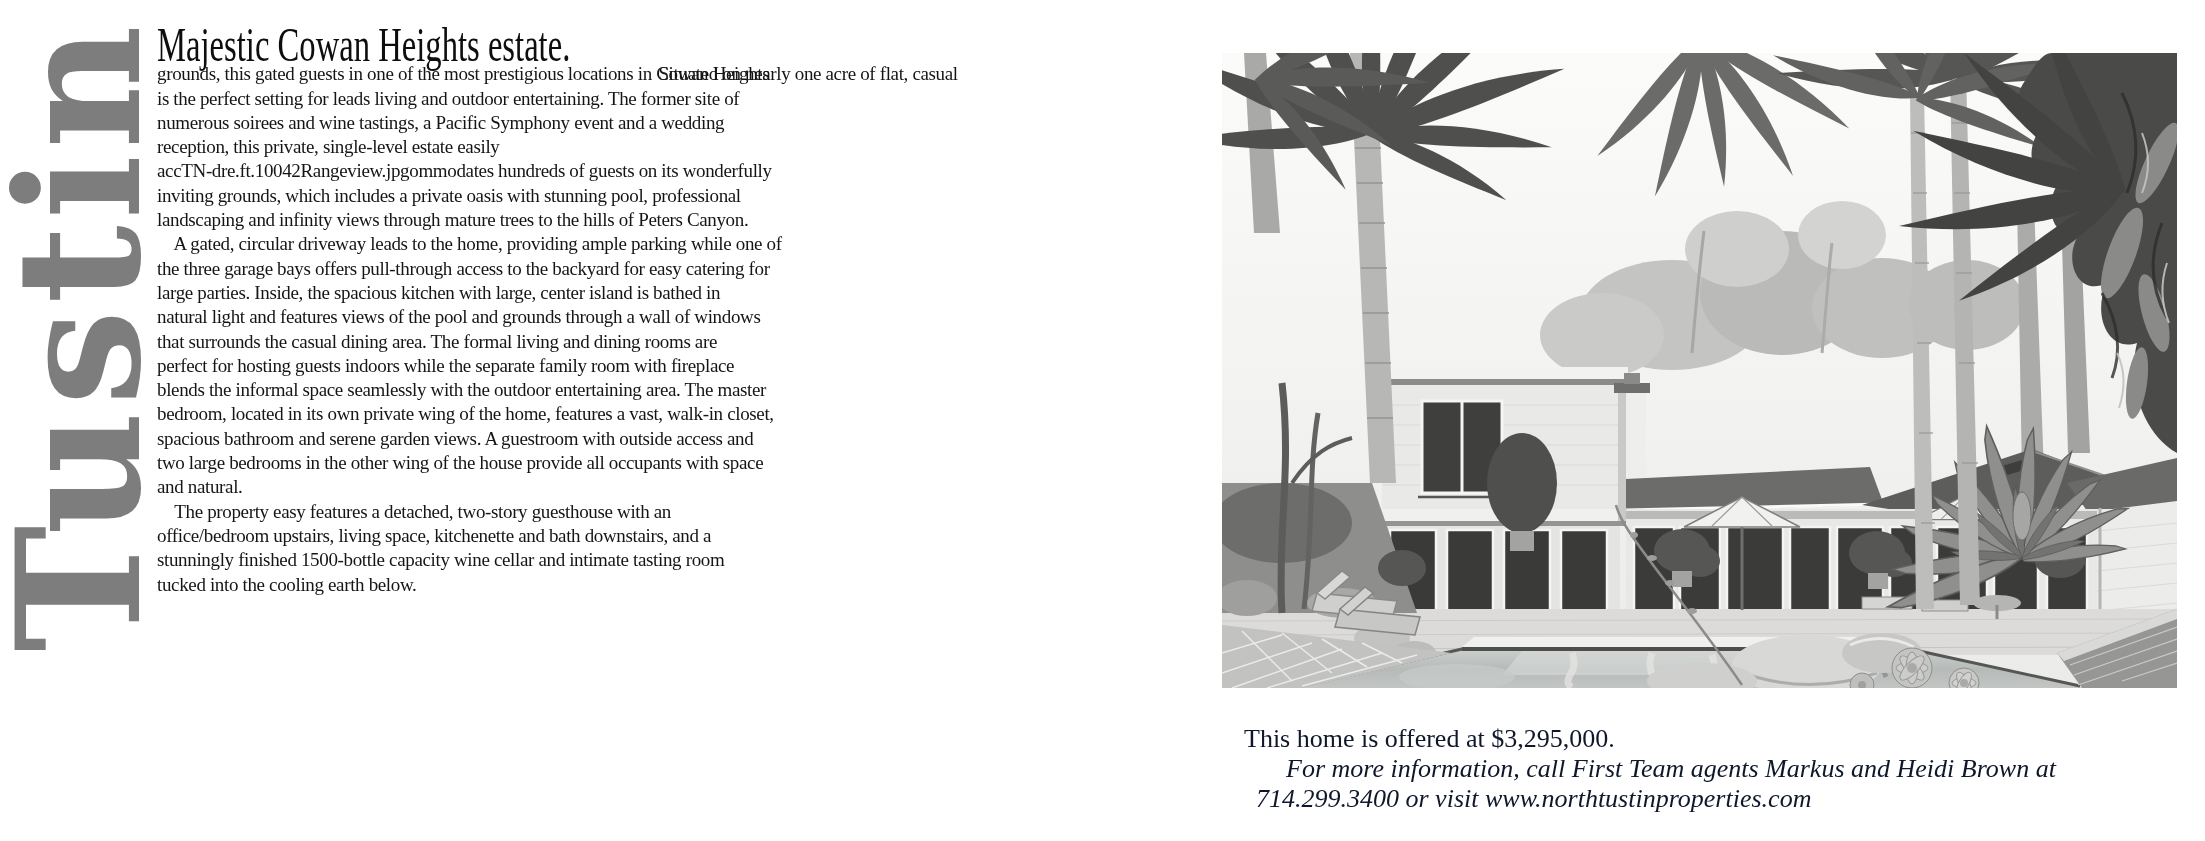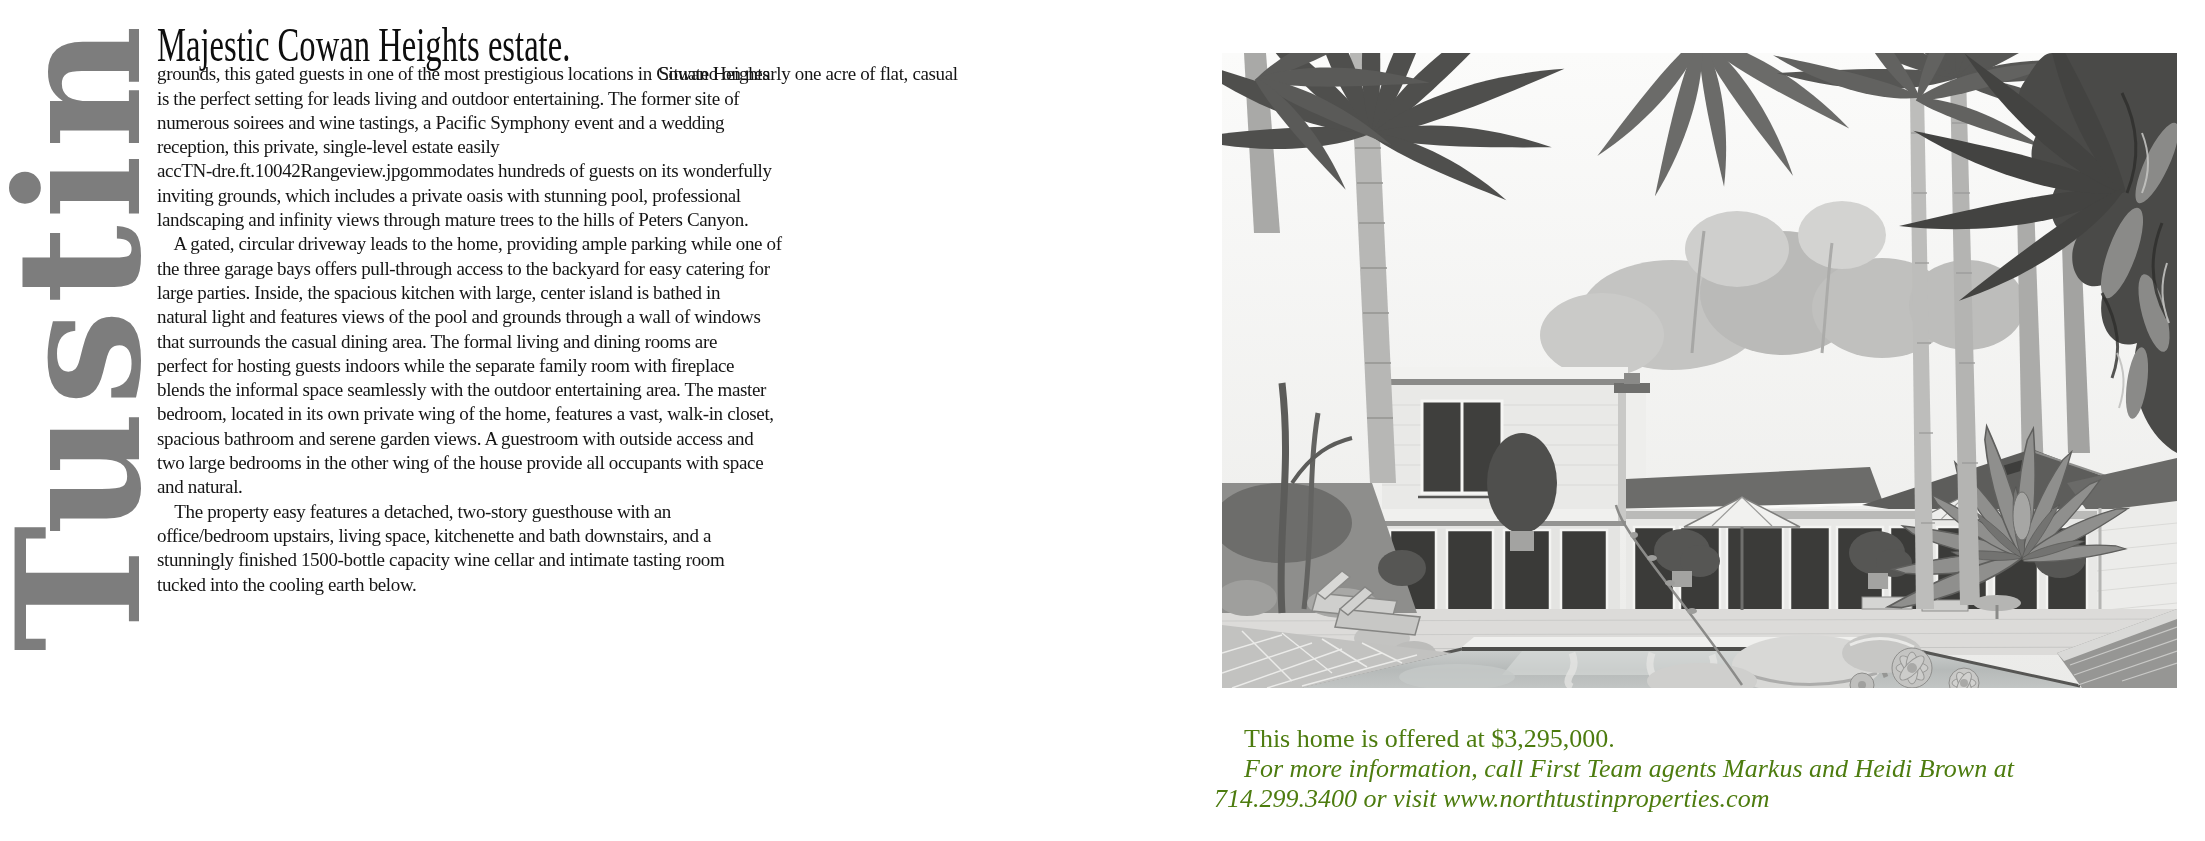--- a/index.html
+++ b/index.html
@@ -23,23 +23,23 @@
             transform:scaleX(0.68);transform-origin:0 100%;
             font-size:48px;line-height:1;letter-spacing:0;color:#0e0e0e;
             font-family:"Liberation Serif", serif;white-space:pre;}
 
   
   .photo{position:absolute;left:1222px;top:53px;width:955px;height:635px;}
   .photo svg{display:block;width:100%;height:100%;}
 
   
   .caption{position:absolute;left:1214px;top:724px;width:975px;}
-  .caption-line{font-size:26px;line-height:30px;white-space:pre;color:#4d7c0f;}
+  .caption-line{font-size:26px;line-height:30px;white-space:pre;color:#0f172a;}
   .caption-line.indent{padding-left:30px;}
-  .caption-line.italic{font-style:italic;}
+  .caption-line.italic{font-style:italic;margin-left:42px;}
 </style>
 </head>
 <body>
 
 <div id="page">
 
   <div class="masthead">Tustin</div>
 
   <div class="article">
     <div class="article-line first-line">

